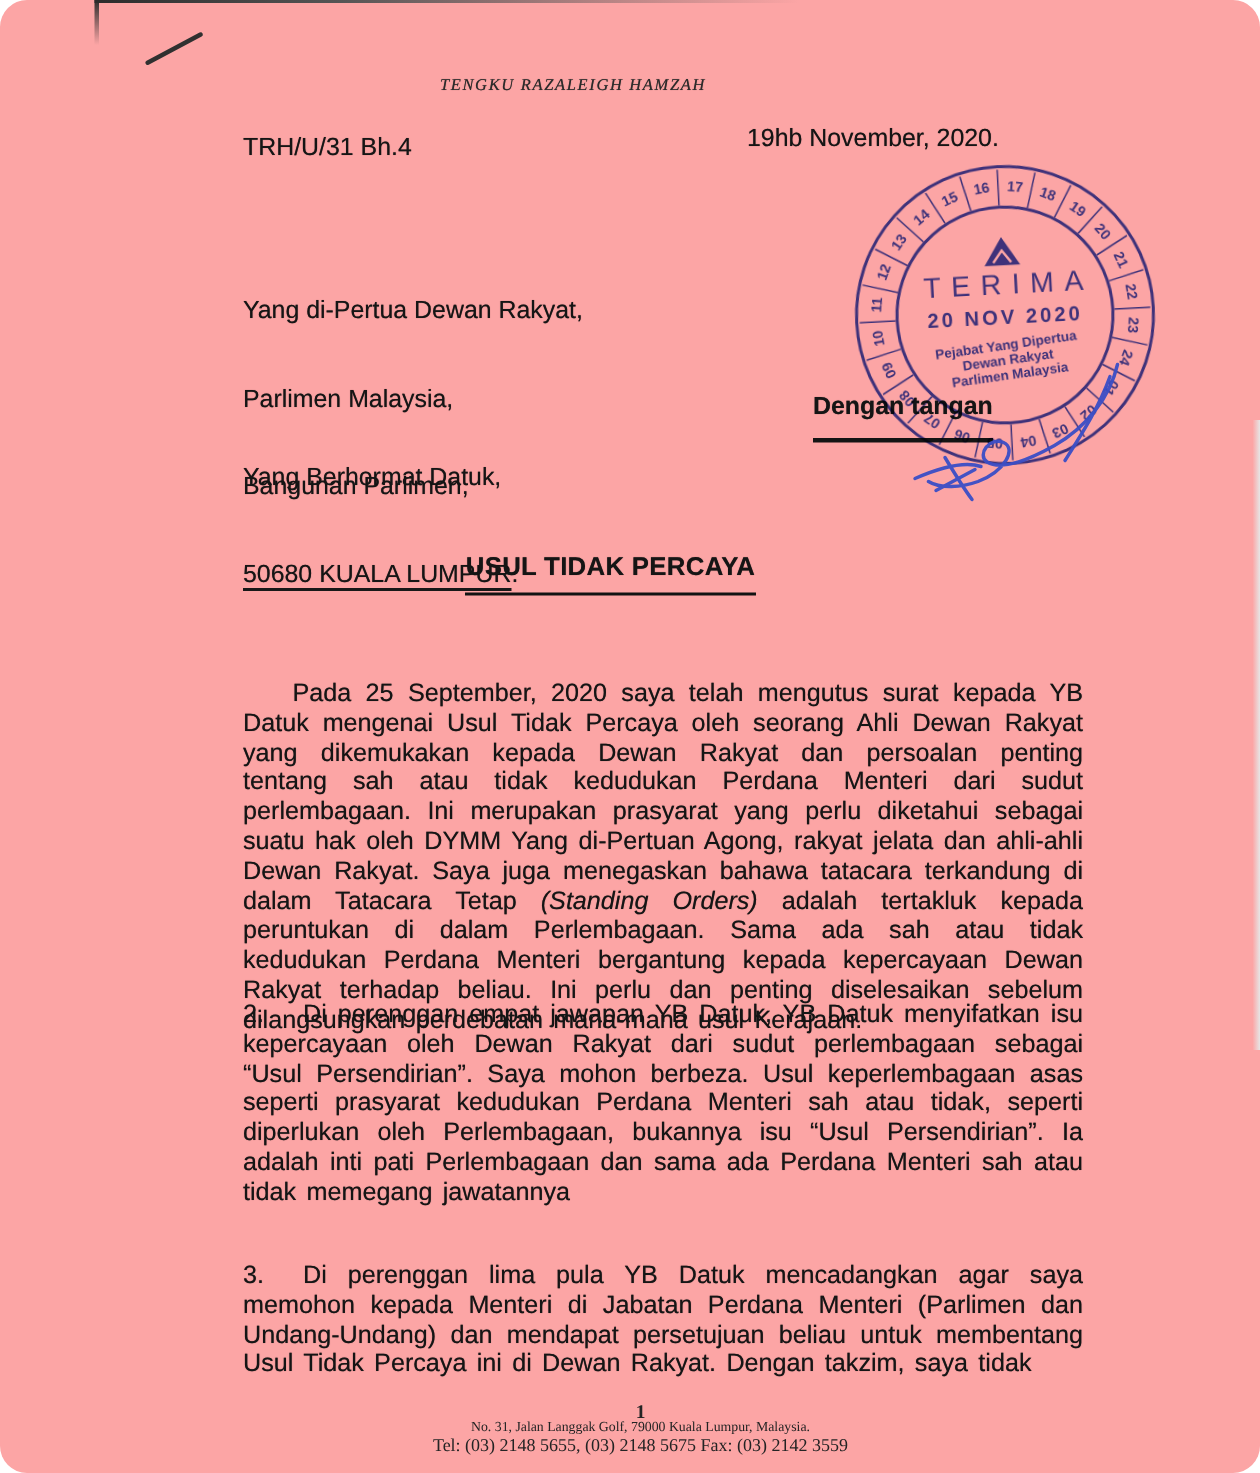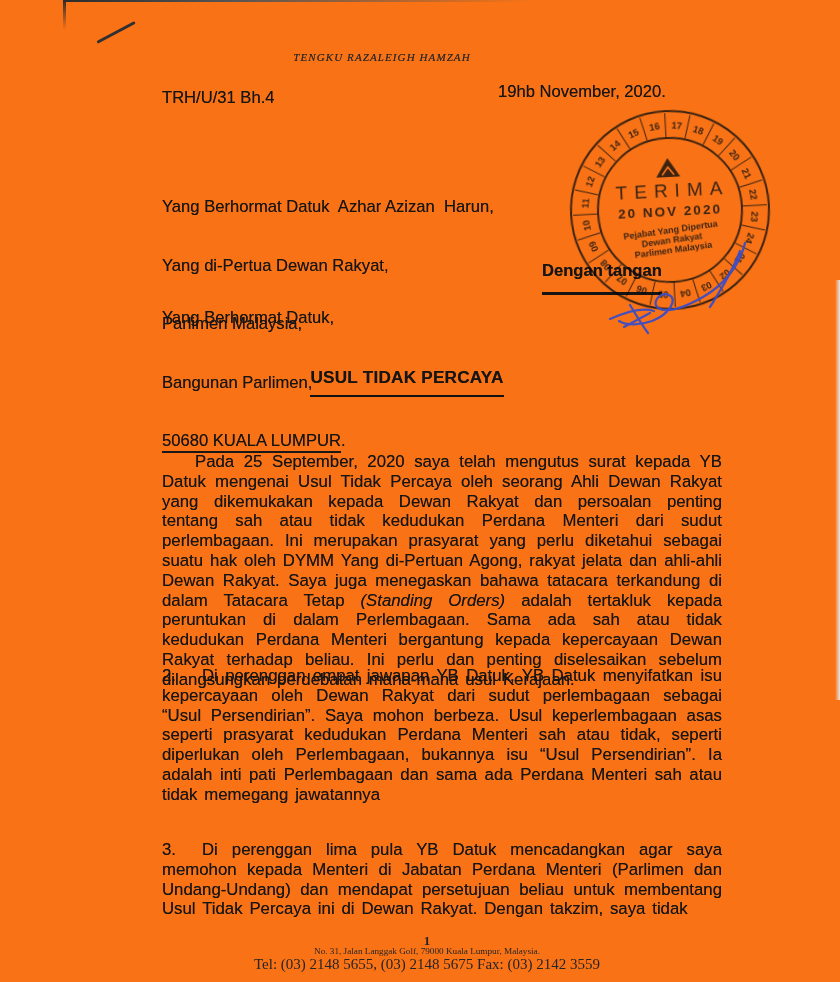--- a/index.html
+++ b/index.html
@@ -2,21 +2,21 @@
 <html><head>
 <meta charset="utf-8">
 <style>
   html,body{margin:0;padding:0;}
   body{
     width:840px;height:982px;position:relative;overflow:hidden;
     background:#ffffff;
     font-family:"Liberation Sans", sans-serif;
     color:#151515;
   }
-  .page{position:absolute;inset:0;background:#f97316;}
+  .page{position:absolute;inset:0;background:#fca5a5;border-radius:18px;}
 
   
   .scan-top-edge{position:absolute;left:63px;top:0;height:2px;width:470px;
     background:linear-gradient(90deg,#2c2c2c 0%,#555 35%,rgba(90,90,90,0) 100%);}
   .scan-left-edge{position:absolute;left:63px;top:0;width:2.5px;height:30px;
     background:linear-gradient(180deg,#2c2c2c,rgba(70,70,70,0));}
   .page-right-shadow{position:absolute;right:0;top:280px;width:5px;height:420px;
     background:linear-gradient(90deg,rgba(0,0,0,0),#e6e6e6);}
   .pen-stroke{position:absolute;left:97px;top:41px;width:43px;height:2.6px;border-radius:2px;
     background:#303030;transform:rotate(-28deg);transform-origin:0 50%;}
@@ -69,42 +69,41 @@
     text-align:center;transform:rotate(-5deg);}
   .crest{margin-top:19px;}
 
   .signature{position:absolute;left:590px;top:235px;z-index:4;color:#3b4ec6;}
 
   
   .footer{position:absolute;left:14px;width:826px;text-align:center;
     font-family:"Liberation Serif", serif;color:#242424;}
   .page-num{top:933px;font-size:13px;font-weight:bold;}
   .footer-addr{top:946px;font-size:9.2px;}
-  .footer-tel{top:956px;font-size:15px;}
+  .footer-tel{top:956px;font-size:12px;}
 </style>
 </head>
 <body>
 
 <div class="page">
 
   <div class="scan-top-edge"></div>
   <div class="scan-left-edge"></div>
   <div class="page-right-shadow"></div>
   <div class="pen-stroke"></div>
 
   <div class="letterhead ink">TENGKU RAZALEIGH HAMZAH</div>
 
   <div class="refno ink">TRH/U/31 Bh.4</div>
 
   <div class="date-block">
     <div class="ink">19hb November, 2020.</div>
   </div>
 
   <div class="recipient ink">
-    <div>Yang Berhormat Datuk  Azhar Azizan  Harun,</div>
     <div>Yang di-Pertua Dewan Rakyat,</div>
     <div>Parlimen Malaysia,</div>
     <div>Bangunan Parlimen,</div>
     <div><span class="city-underline">50680 KUALA LUMPUR</span><span>.</span></div>
   </div>
 
   <div class="delivery ink"><span>Dengan tangan</span></div>
 
   <div class="stamp" style="color: rgb(46, 61, 182);">
     <div class="stamp-outer"></div>

